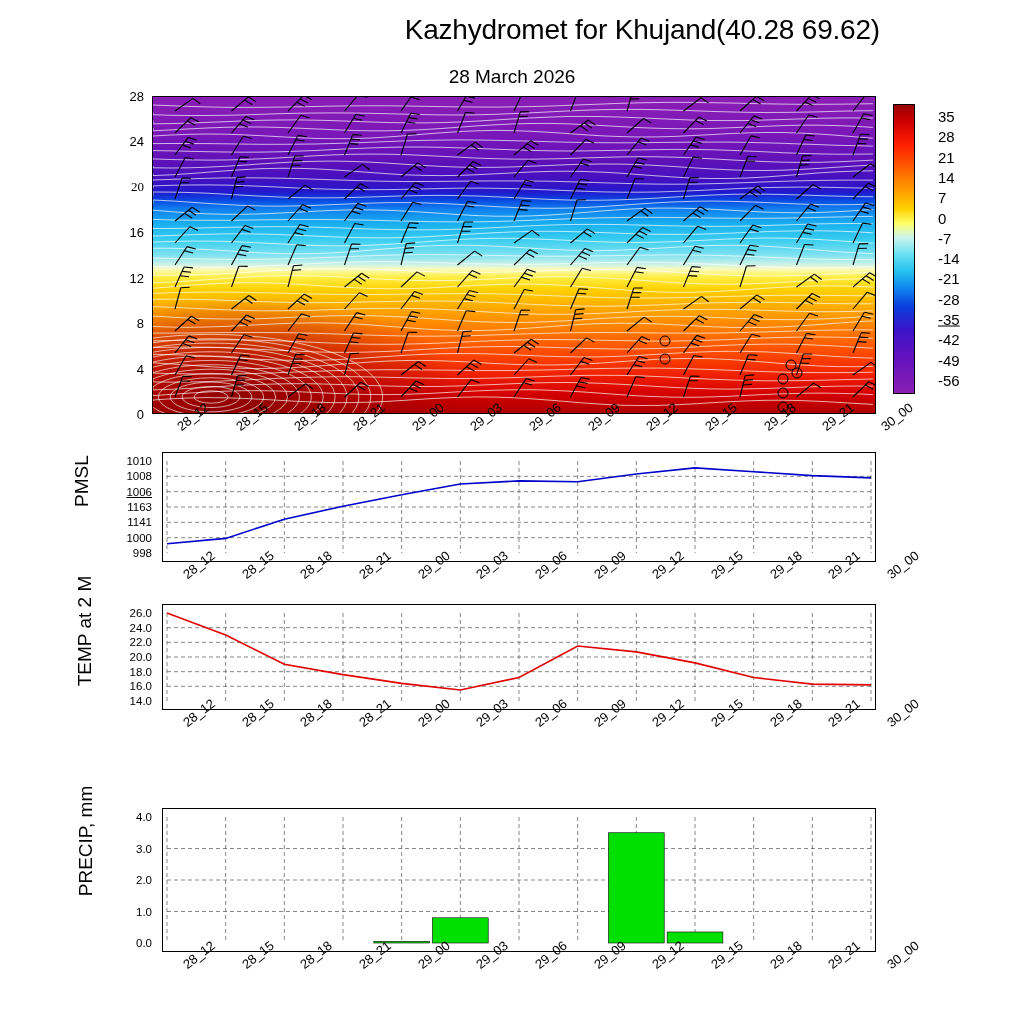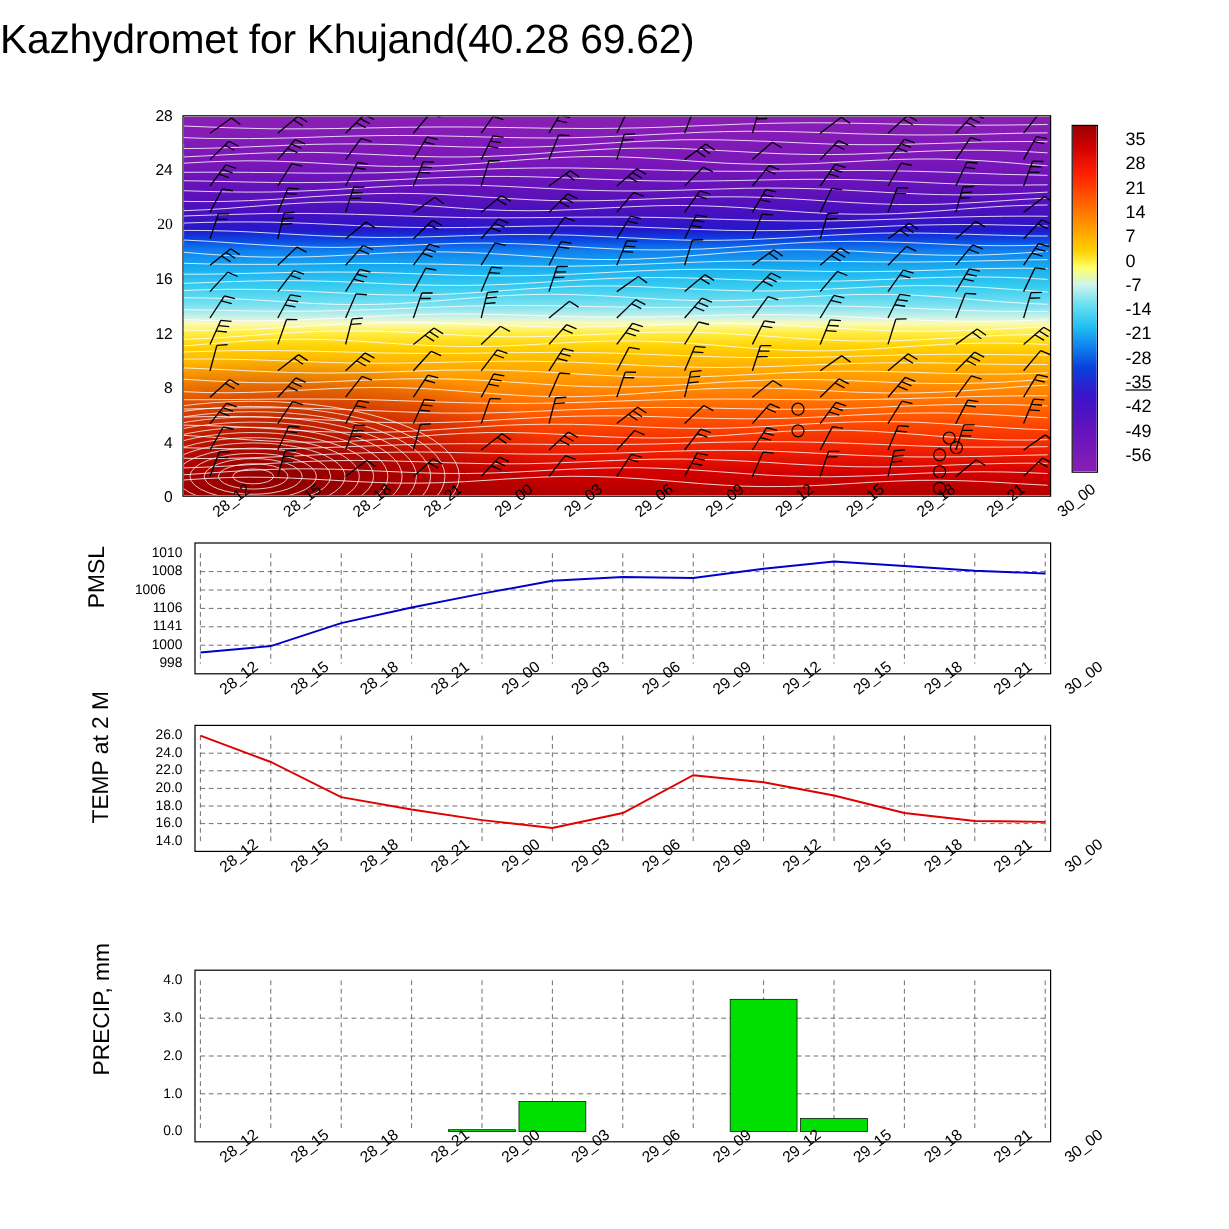--- a/index.html
+++ b/index.html
@@ -18,22 +18,22 @@
   .page {
     position: relative;
     width: 1024px;
     height: 1024px;
   }
   .title {
     position: absolute;
     top: 14px;
     left: 0;
     width: 880px;
-    text-align: left;
-    font-size: 34px;
+    text-align: right;
+    font-size: 28px;
     letter-spacing: -0.2px;
   }
   .subtitle {
     position: absolute;
     top: 66px;
     left: 0;
     width: 1024px;
     text-align: center;
     font-size: 19px;
   }
@@ -133,20 +133,21 @@
     position: absolute;
   }
   svg { display: block; }
 </style>
 </head>
 <body>
 
 <div class="page">
 
   <div class="title">Kazhydromet for Khujand(40.28 69.62)</div>
+  <div class="subtitle">28 March 2026</div>
 
   <div class="xsec-wrap">
     <svg class="xsec-bg" id="xsec-svg" width="722" height="316" viewBox="0 0 722 316">
         <defs>
           <linearGradient id="csgrad" x1="0" y1="1" x2="0" y2="0">
             <stop offset="0%" stop-color="#b00000"></stop>
             <stop offset="6%" stop-color="#d40000"></stop>
             <stop offset="12%" stop-color="#f02000"></stop>
             <stop offset="20%" stop-color="#ff5000"></stop>
             <stop offset="27%" stop-color="#ff8000"></stop>
@@ -878,22 +879,22 @@
           <line x1="649.3333333333334" y1="8" x2="649.3333333333334" y2="100"></line>
           <line x1="708" y1="8" x2="708" y2="100"></line>
         </g>
         <path d="M 4.0 90.8 L 62.7 85.4 L 121.3 66.3 L 180.0 53.2 L 238.7 41.7 L 297.3 31.0 L 356.0 27.9 L 414.7 28.7 L 473.3 21.0 L 532.0 14.9 L 590.7 18.7 L 649.3 22.6 L 708.0 24.9" fill="none" stroke="#0000cc" stroke-width="1.6"></path>
       </svg>
   </div>
   <div class="panel-ylabels" id="pmsl-ylabels" style="left:118px; top:452px; width:40px; height:110px;">
       <span style="top: 101px; right: 6px;">998</span>
       <span style="top: 85.6667px; right: 6px;">1000</span>
       <span style="top: 70.3333px; right: 6px;">1141</span>
-      <span style="top: 55px; right: 6px;">1106</span>
-      <span style="top: 39.6667px; right: 20px;">1006</span>
+      <span style="top: 55px; right: 6px;">1163</span>
+      <span style="top: 39.6667px; right: 6px; text-decoration: underline;">1006</span>
       <span style="top: 24.3333px; right: 6px;">1008</span>
       <span style="top: 9px; right: 6px;">1010</span>
     </div>
   <div class="panel-ylab ylab-rot" style="left:22px; top:470px; width:120px; text-align:center;">PMSL</div>
   <div class="xlabels" id="pmsl-xlabels" style="left:162px; top:566px; width:714px;">
       <span style="left: 18px; top: 4px; text-align: right; width: 0px;">28_12</span>
       <span style="left: 76.6667px; top: 4px; text-align: right; width: 0px;">28_15</span>
       <span style="left: 135.333px; top: 4px; text-align: right; width: 0px;">28_18</span>
       <span style="left: 194px; top: 4px; text-align: right; width: 0px;">28_21</span>
       <span style="left: 252.667px; top: 4px; text-align: right; width: 0px;">29_00</span>

